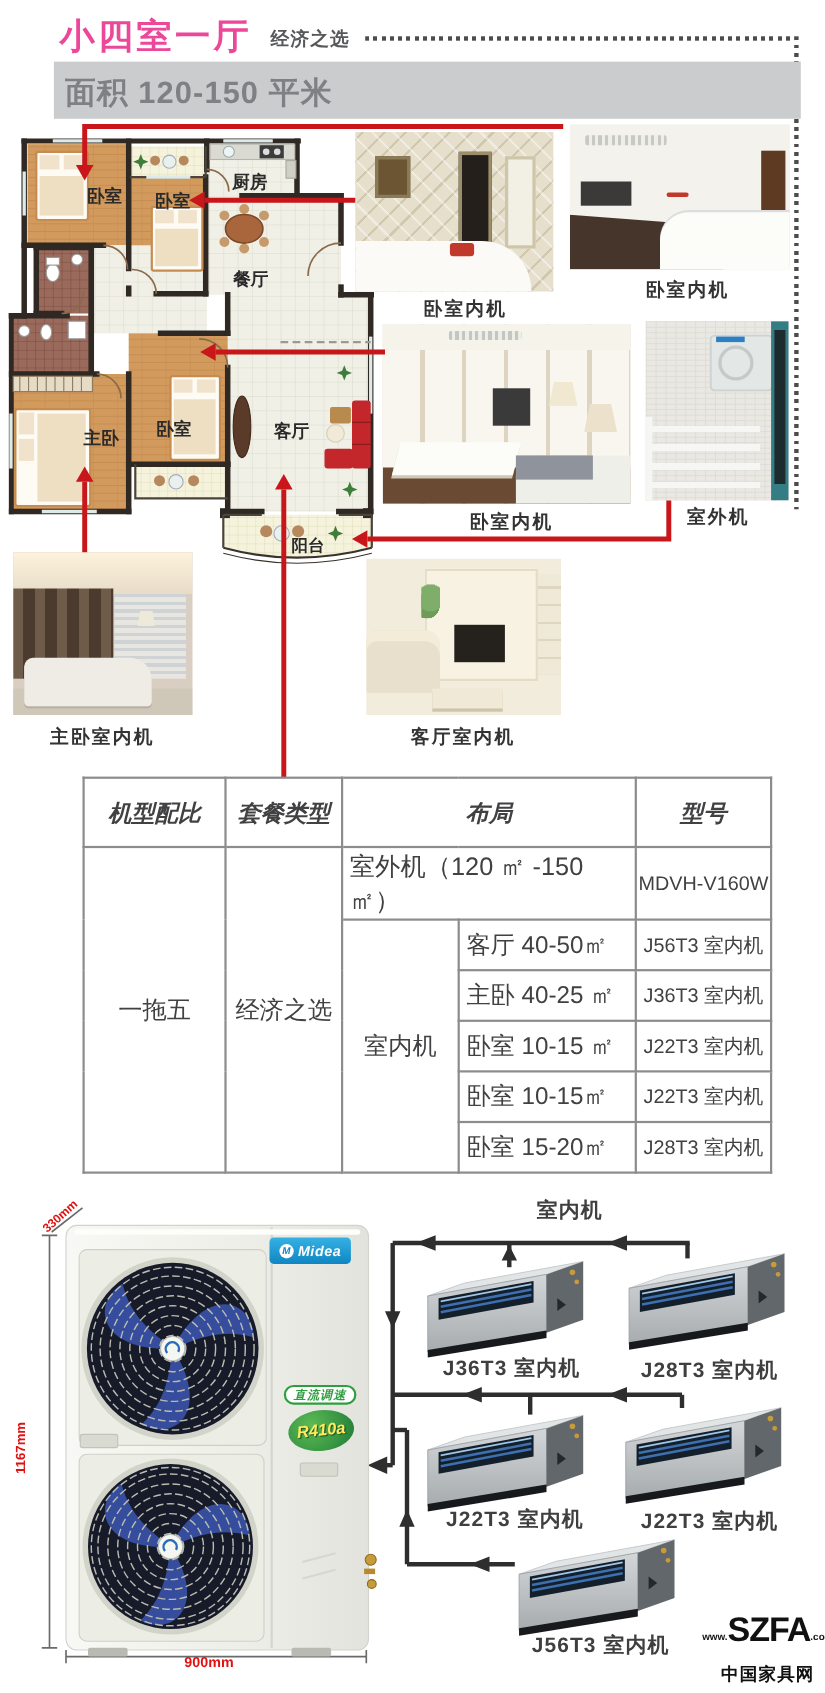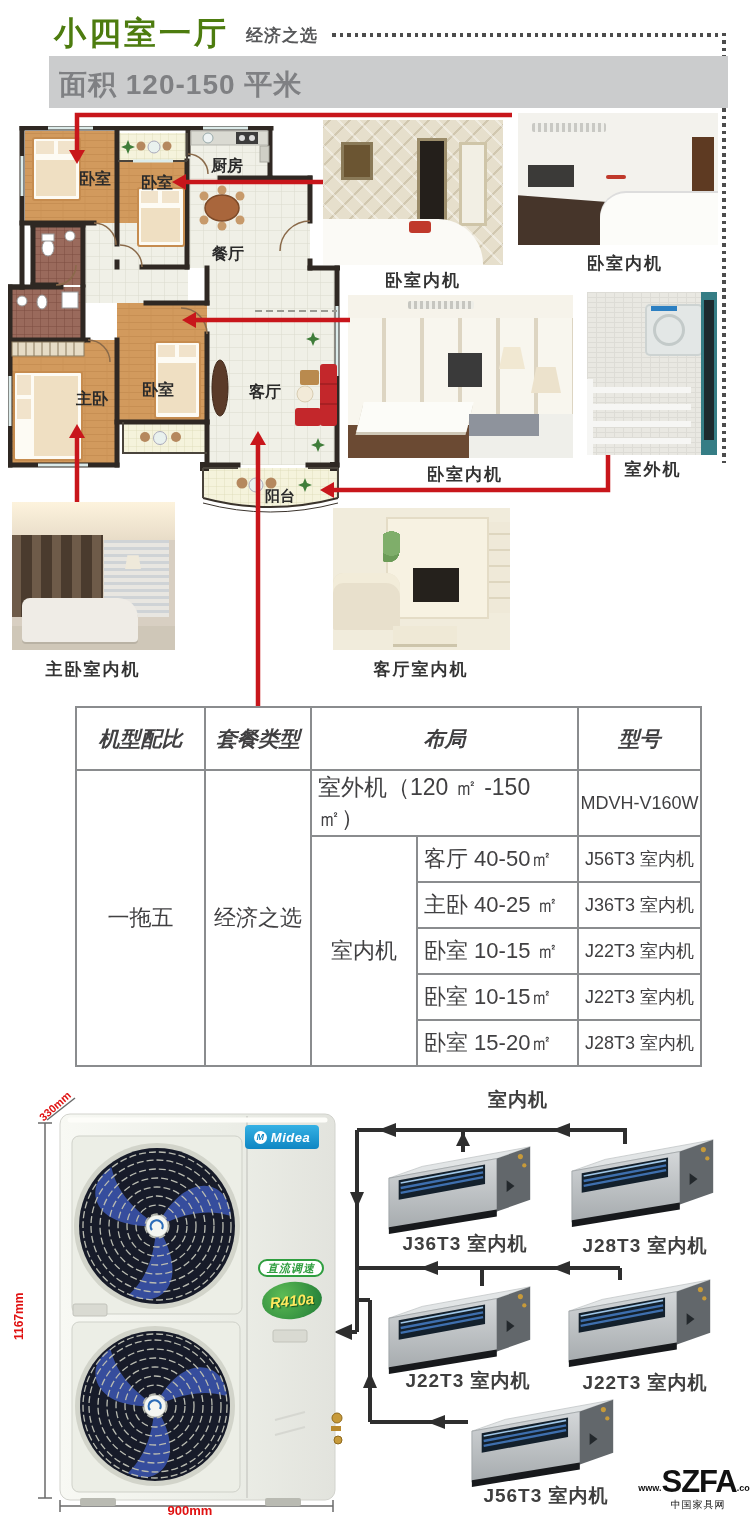--- a/index.html
+++ b/index.html
@@ -1,21 +1,21 @@
 <!DOCTYPE html>
 <html><head>
 <meta charset="utf-8">
 <style>
   html,body{margin:0;padding:0;background:#fff;}
   *{box-sizing:border-box;}
   body{font-family:"Liberation Sans","DejaVu Sans",sans-serif;}
   #stage{position:relative;width:750px;height:1539px;background:#fff;overflow:hidden;}
   .abs{position:absolute;}
   
-  .title{left:54px;top:12px;font-size:32px;font-weight:bold;color:#4d7c0f;letter-spacing:3px;}
+  .title{left:54px;top:12px;font-size:32px;font-weight:bold;color:#ec4899;letter-spacing:3px;}
   .tagline{left:246px;top:24px;font-size:17px;font-weight:bold;color:#57585a;letter-spacing:1px;}
   .dot-h{left:332px;top:33px;width:390px;height:4px;
     background:repeating-linear-gradient(90deg,#4c4c4c 0 3.5px,transparent 3.5px 7.5px);}
   .dot-v{left:722px;top:33px;width:4px;height:430px;
     background:repeating-linear-gradient(180deg,#4c4c4c 0 3.5px,transparent 3.5px 7.5px);}
   .areabar{left:49px;top:56px;width:679px;height:52px;background:#cbcccd;}
   .areabar span{display:block;padding:10px 0 0 10px;font-size:28px;font-weight:bold;color:#7f8083;letter-spacing:1px;}
   
   .photo{overflow:hidden;background:#eee;}
   .cap{font-size:17px;font-weight:600;color:#333;letter-spacing:2px;text-align:center;}
@@ -42,21 +42,21 @@
     background:radial-gradient(circle at 35% 35%,#5cbb55,#1f7a35);transform:rotate(-6deg);
     display:flex;align-items:center;justify-content:center;}
   .badge-r span{color:#ffe95e;font-size:15px;font-weight:800;font-style:italic;text-shadow:1px 1px 1px #14521f;}
   .ulabel{font-size:19px;font-weight:bold;color:#3f3f3f;letter-spacing:1px;text-align:center;width:160px;}
   
   .szfa{left:648px;top:1466px;width:100px;text-align:center;color:#111;}
   .szfa .row{display:flex;align-items:flex-end;justify-content:center;line-height:1;}
   .szfa .www{font-size:9px;font-weight:bold;margin-bottom:4px;}
   .szfa .big{font-size:31px;font-weight:900;letter-spacing:-1px;}
   .szfa .com{font-size:9px;font-weight:bold;margin-bottom:4px;}
-  .szfa .site{font-size:10px;font-weight:400;margin-top:1px;letter-spacing:1px;}
+  .szfa .site{font-size:16px;font-weight:700;margin-top:15px;letter-spacing:1px;}
   svg text{font-family:"Liberation Sans","DejaVu Sans",sans-serif;font-weight:600;fill:#2a2a2a;}
 </style>
 </head>
 <body>
 
 <div id="stage">
 
   <div class="abs title">小四室一厅</div>
   <div class="abs tagline">经济之选</div>
   <div class="abs dot-h"></div>

